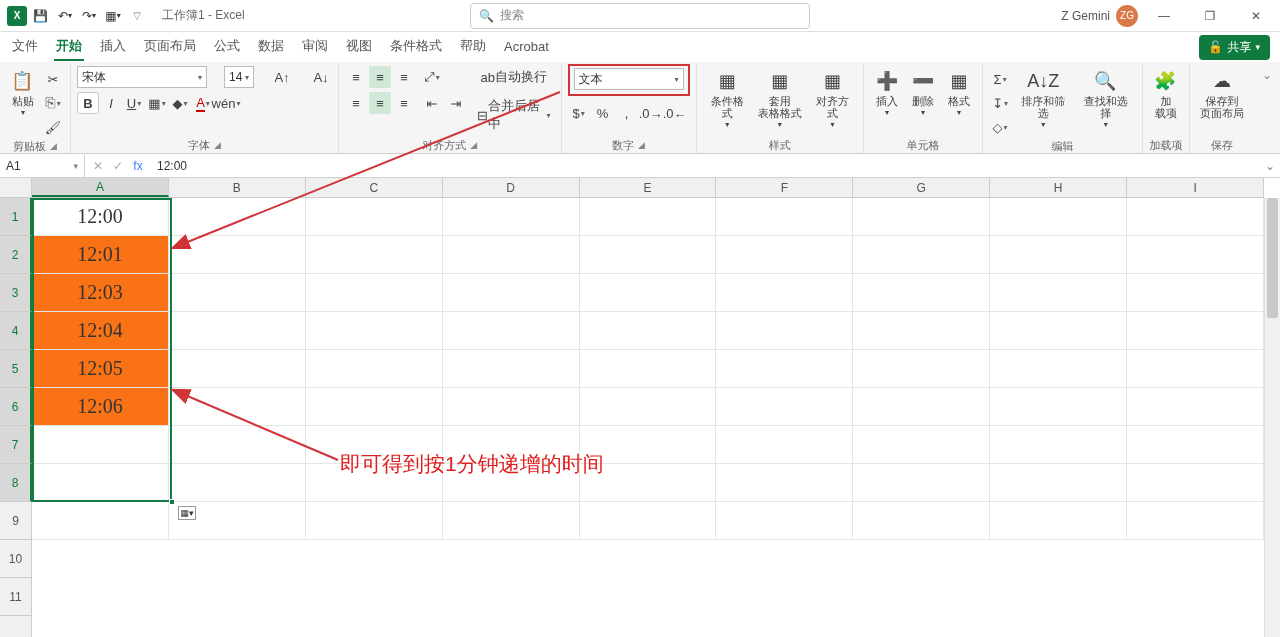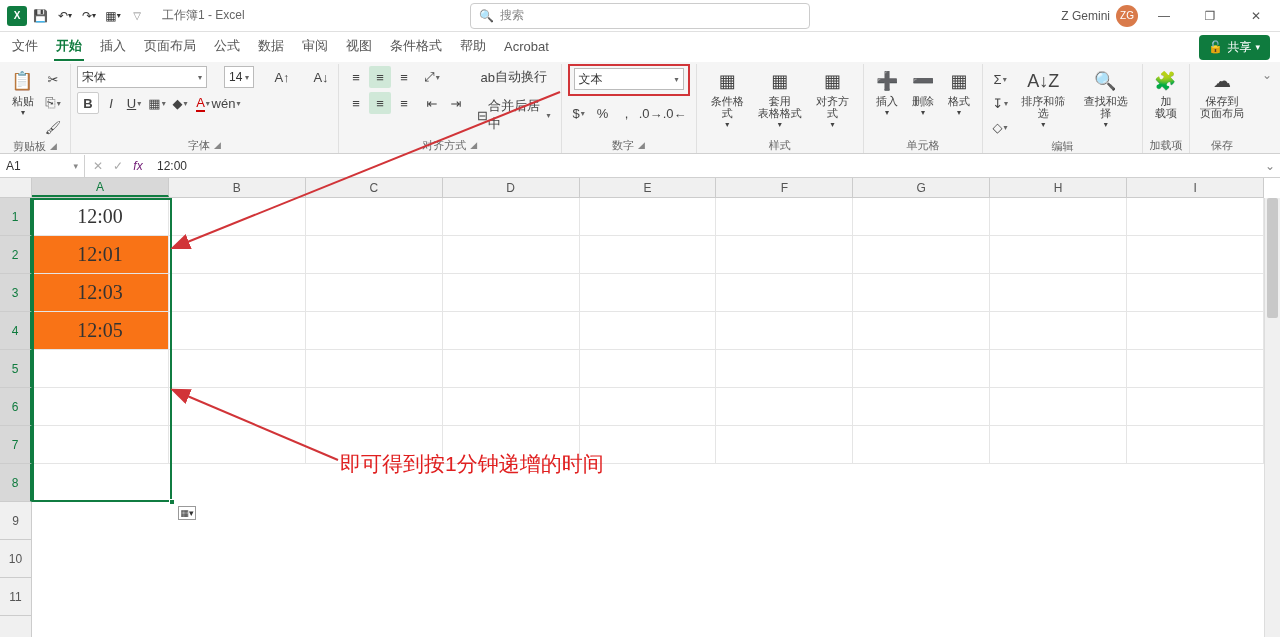--- a/index.html
+++ b/index.html
@@ -37,21 +37,21 @@
 .combo { height: 22px; border: 1px solid #bbb; background: #fff; display: flex; align-items: center; padding: 0 4px; font-size: 12px; justify-content: space-between; }
 .combo .dd { font-size: 8px; color:#666;}
 .num-format-box { border:2px solid #d13438; padding:2px 4px 4px; margin:-2px 0 2px;}
 
 
 .fbar { height: 24px; display: flex; align-items: center; border-bottom: 1px solid #d0d0d0; }
 .fbar .namebox { width: 85px; height: 22px; border-right: 1px solid #d0d0d0; display:flex;align-items:center;padding:0 6px; position: relative;}
 .fbar .namebox .dd { margin-left:auto; font-size: 9px; color:#888;}
 .fbar .fxbtns { display:flex;align-items:center;gap:2px;padding:0 4px;color:#aaa;}
 .fbar .fxbtns span { width:18px;text-align:center;}
-.fbar .fx { font-style: italic; color: #701a75; padding:0 2px;}
+.fbar .fx { color: #3b82f6; padding:0 2px;}
 .fbar .input { flex:1;padding:0 6px; }
 .fbar .expand { width:20px;text-align:center;color:#888;}
 
 
 .grid { position: relative; height: 459px; overflow: hidden; }
 .selectall { position:absolute;left:0;top:0;width:32px;height:20px;border-right:1px solid #ccc;border-bottom:1px solid #ccc;background:#f0f0f0; }
 .colheads { position:absolute;left:32px;top:0;right:16px;height:20px;display:flex;border-bottom:1px solid #ccc;background:#f0f0f0;}
 .colheads .ch { border-right:1px solid #ccc;display:flex;align-items:center;justify-content:center;font-size:12px;color:#555;}
 .colheads .ch.sel { background:#d8d8d8; color:#0f7b3e; border-bottom: 2px solid #107c41; }
 .rowheads { position:absolute;left:0;top:20px;width:32px;bottom:0;background:#f0f0f0; border-right:1px solid #ccc;}
@@ -402,21 +402,43 @@
         <div class="cell" style="width: 140px; height: 38px;"></div>
         <div class="cell" style="width: 140px; height: 38px;"></div>
         <div class="cell" style="width: 140px; height: 38px;"></div>
         <div class="cell" style="width: 140px; height: 38px;"></div>
         <div class="cell" style="width: 140px; height: 38px;"></div>
         <div class="cell" style="width: 140px; height: 38px;"></div>
         <div class="cell" style="width: 140px; height: 38px;"></div>
         <div class="cell" style="width: 140px; height: 38px;"></div>
       </div>
       <div class="row">
+        <div class="cell a selrange" style="width: 140px; height: 38px;">12:04</div>
+        <div class="cell" style="width: 140px; height: 38px;"></div>
+        <div class="cell" style="width: 140px; height: 38px;"></div>
+        <div class="cell" style="width: 140px; height: 38px;"></div>
+        <div class="cell" style="width: 140px; height: 38px;"></div>
+        <div class="cell" style="width: 140px; height: 38px;"></div>
+        <div class="cell" style="width: 140px; height: 38px;"></div>
+        <div class="cell" style="width: 140px; height: 38px;"></div>
+        <div class="cell" style="width: 140px; height: 38px;"></div>
+      </div>
+      <div class="row">
         <div class="cell a selrange" style="width: 140px; height: 38px;">12:05</div>
+        <div class="cell" style="width: 140px; height: 38px;"></div>
+        <div class="cell" style="width: 140px; height: 38px;"></div>
+        <div class="cell" style="width: 140px; height: 38px;"></div>
+        <div class="cell" style="width: 140px; height: 38px;"></div>
+        <div class="cell" style="width: 140px; height: 38px;"></div>
+        <div class="cell" style="width: 140px; height: 38px;"></div>
+        <div class="cell" style="width: 140px; height: 38px;"></div>
+        <div class="cell" style="width: 140px; height: 38px;"></div>
+      </div>
+      <div class="row">
+        <div class="cell a selrange" style="width: 140px; height: 38px;">12:06</div>
         <div class="cell" style="width: 140px; height: 38px;"></div>
         <div class="cell" style="width: 140px; height: 38px;"></div>
         <div class="cell" style="width: 140px; height: 38px;"></div>
         <div class="cell" style="width: 140px; height: 38px;"></div>
         <div class="cell" style="width: 140px; height: 38px;"></div>
         <div class="cell" style="width: 140px; height: 38px;"></div>
         <div class="cell" style="width: 140px; height: 38px;"></div>
         <div class="cell" style="width: 140px; height: 38px;"></div>
       </div>
       <div class="row">

